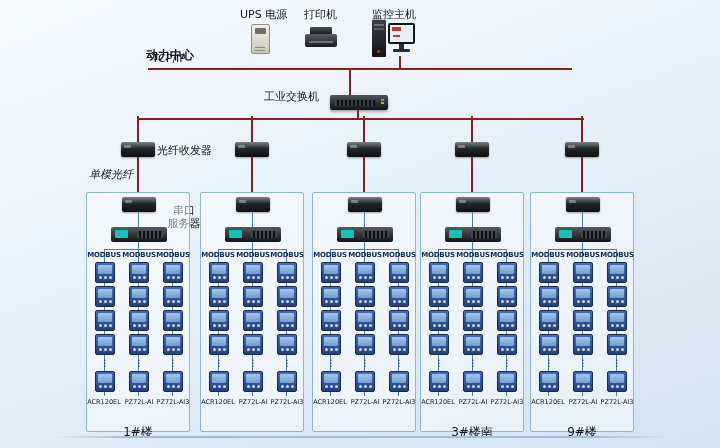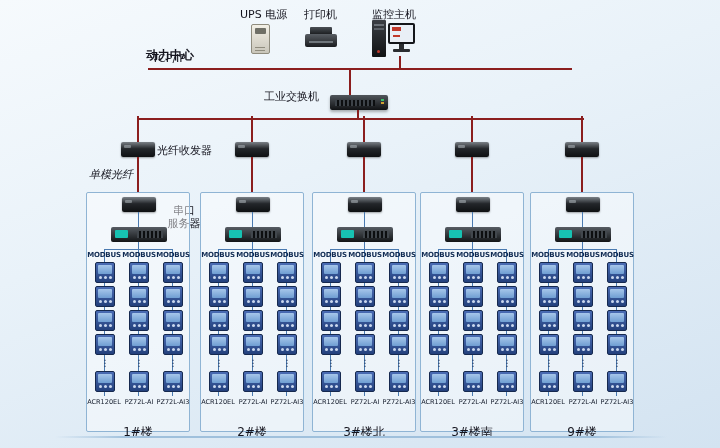--- a/index.html
+++ b/index.html
@@ -211,21 +211,20 @@
         <div class="meter"></div>
         <div class="meter"></div>
         <div class="meter"></div>
         <span class="dots">⋮</span>
         <div class="meter"></div>
       </div>
       <span class="modlbl f1">ACR120EL</span>
       <span class="modlbl f2">PZ72L-AI</span>
       <span class="modlbl f3">PZ72L-AI3</span>
     </div>
-    <span class="building">2#楼</span>
   </div>
       <div class="group" style="left: 312px;">
     <div class="redline stub"></div>
     <div class="transceiver"></div>
     <div class="redline drop"></div>
     <div class="gbox">
       <div class="transceiver t2"></div>
       <div class="blueline link1"></div>
       <div class="server">
             <span class="scr"></span>
@@ -259,21 +258,20 @@
         <div class="meter"></div>
         <div class="meter"></div>
         <div class="meter"></div>
         <span class="dots">⋮</span>
         <div class="meter"></div>
       </div>
       <span class="modlbl f1">ACR120EL</span>
       <span class="modlbl f2">PZ72L-AI</span>
       <span class="modlbl f3">PZ72L-AI3</span>
     </div>
-    <span class="building">3#楼北</span>
   </div>
       <div class="group" style="left: 420px;">
     <div class="redline stub"></div>
     <div class="transceiver"></div>
     <div class="redline drop"></div>
     <div class="gbox">
       <div class="transceiver t2"></div>
       <div class="blueline link1"></div>
       <div class="server">
             <span class="scr"></span>

